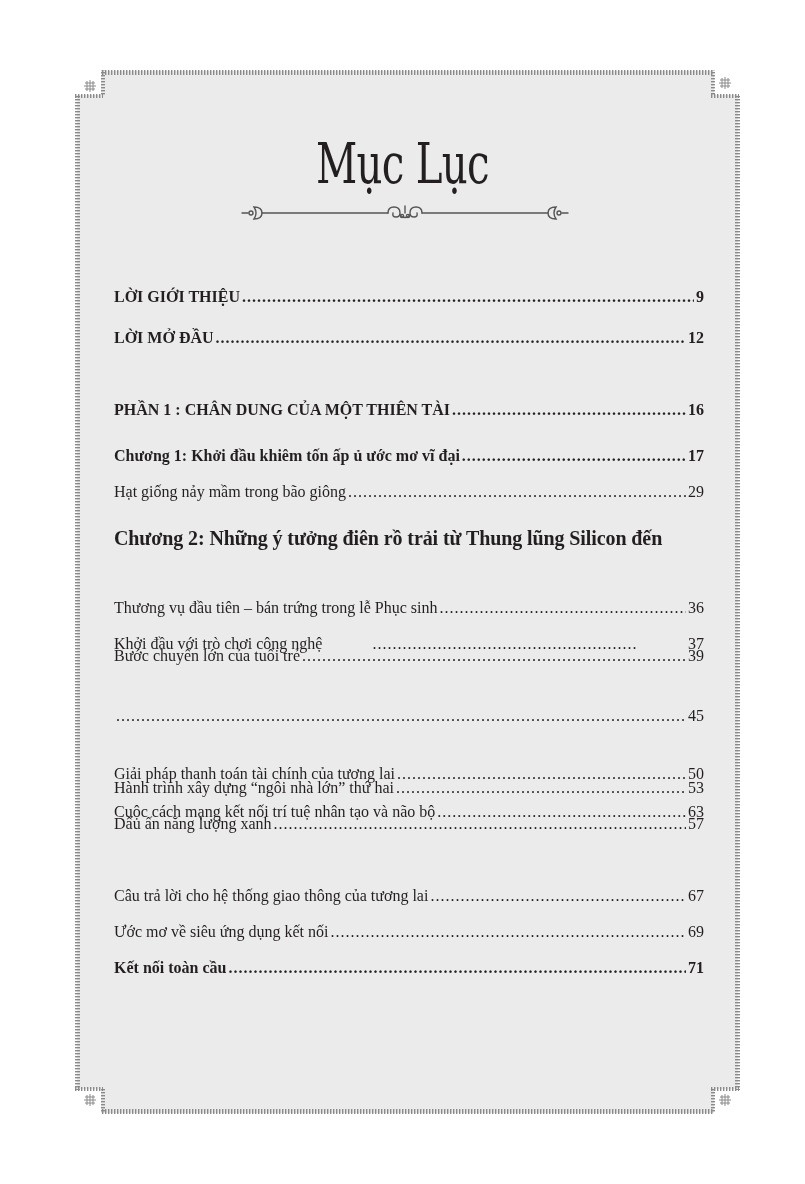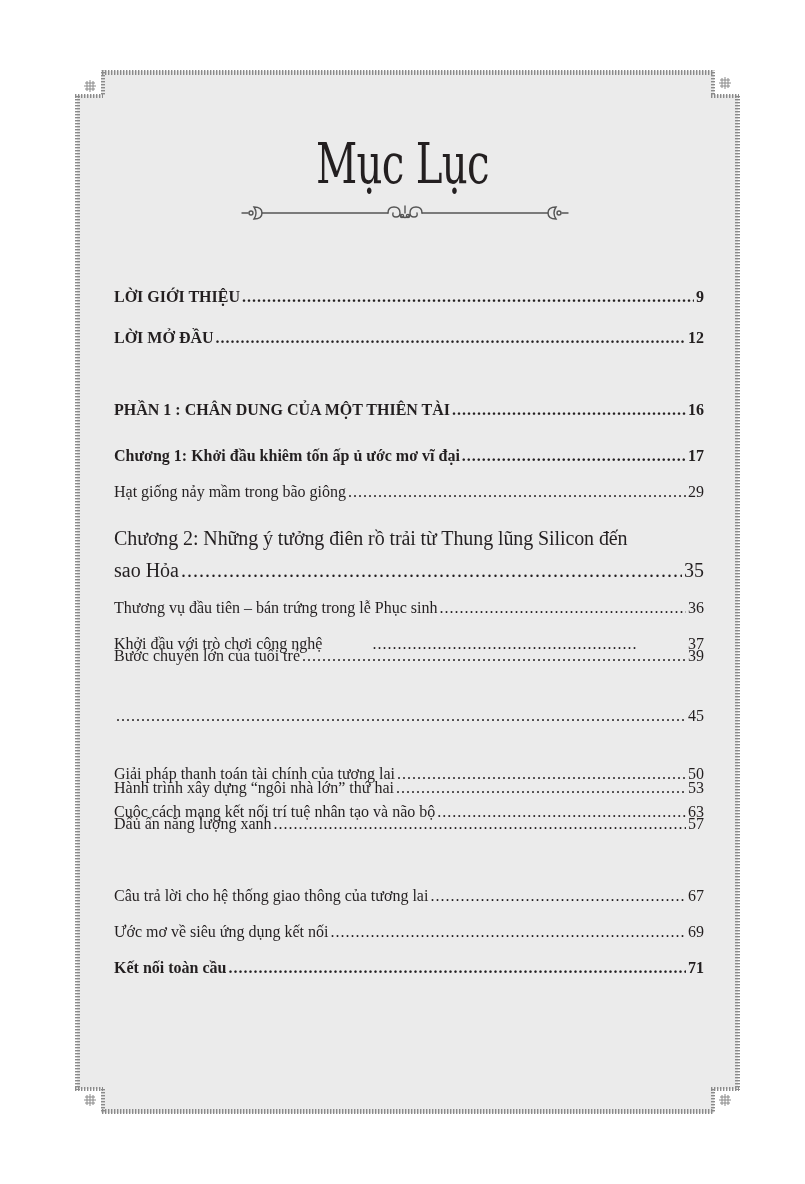--- a/index.html
+++ b/index.html
@@ -95,21 +95,21 @@
     }
     .entry .page {
       flex: 0 0 auto;
       text-align: right;
     }
     .entry-multi {
       position: absolute;
       left: 0;
       width: 590px;
       font-size: 20px;
-      font-weight: normal;
+      font-weight: bold;
       line-height: 32px;
     }
     .entry-multi .line1 {
       white-space: nowrap;
       letter-spacing: -0.1px;
     }
     .entry-multi .line2 {
       display: flex;
       align-items: baseline;
       white-space: nowrap;
@@ -247,25 +247,20 @@
   </div>
 
   <div class="entry" style="top:478px;">
     <span class="label">Hạt giống nảy mầm trong bão giông</span>
     <span class="leader"></span>
     <span class="page">29</span>
   </div>
 
   <div class="entry-multi" style="top:522px;">
     <div class="line1">Chương 2: Những ý tưởng điên rồ trải từ Thung lũng Silicon đến</div>
-    <div class="line2">
-      <span class="label">sao Hỏa</span>
-      <span class="leader"></span>
-      <span class="page">35</span>
-    </div>
   </div>
 
   <div class="entry" style="top:594px;">
     <span class="label">Thương vụ đầu tiên – bán trứng trong lễ Phục sinh</span>
     <span class="leader"></span>
     <span class="page">36</span>
   </div>
 
   <div class="entry" style="top:630px;gap:48px;">
     <span class="label">Khởi đầu với trò chơi công nghệ</span>

